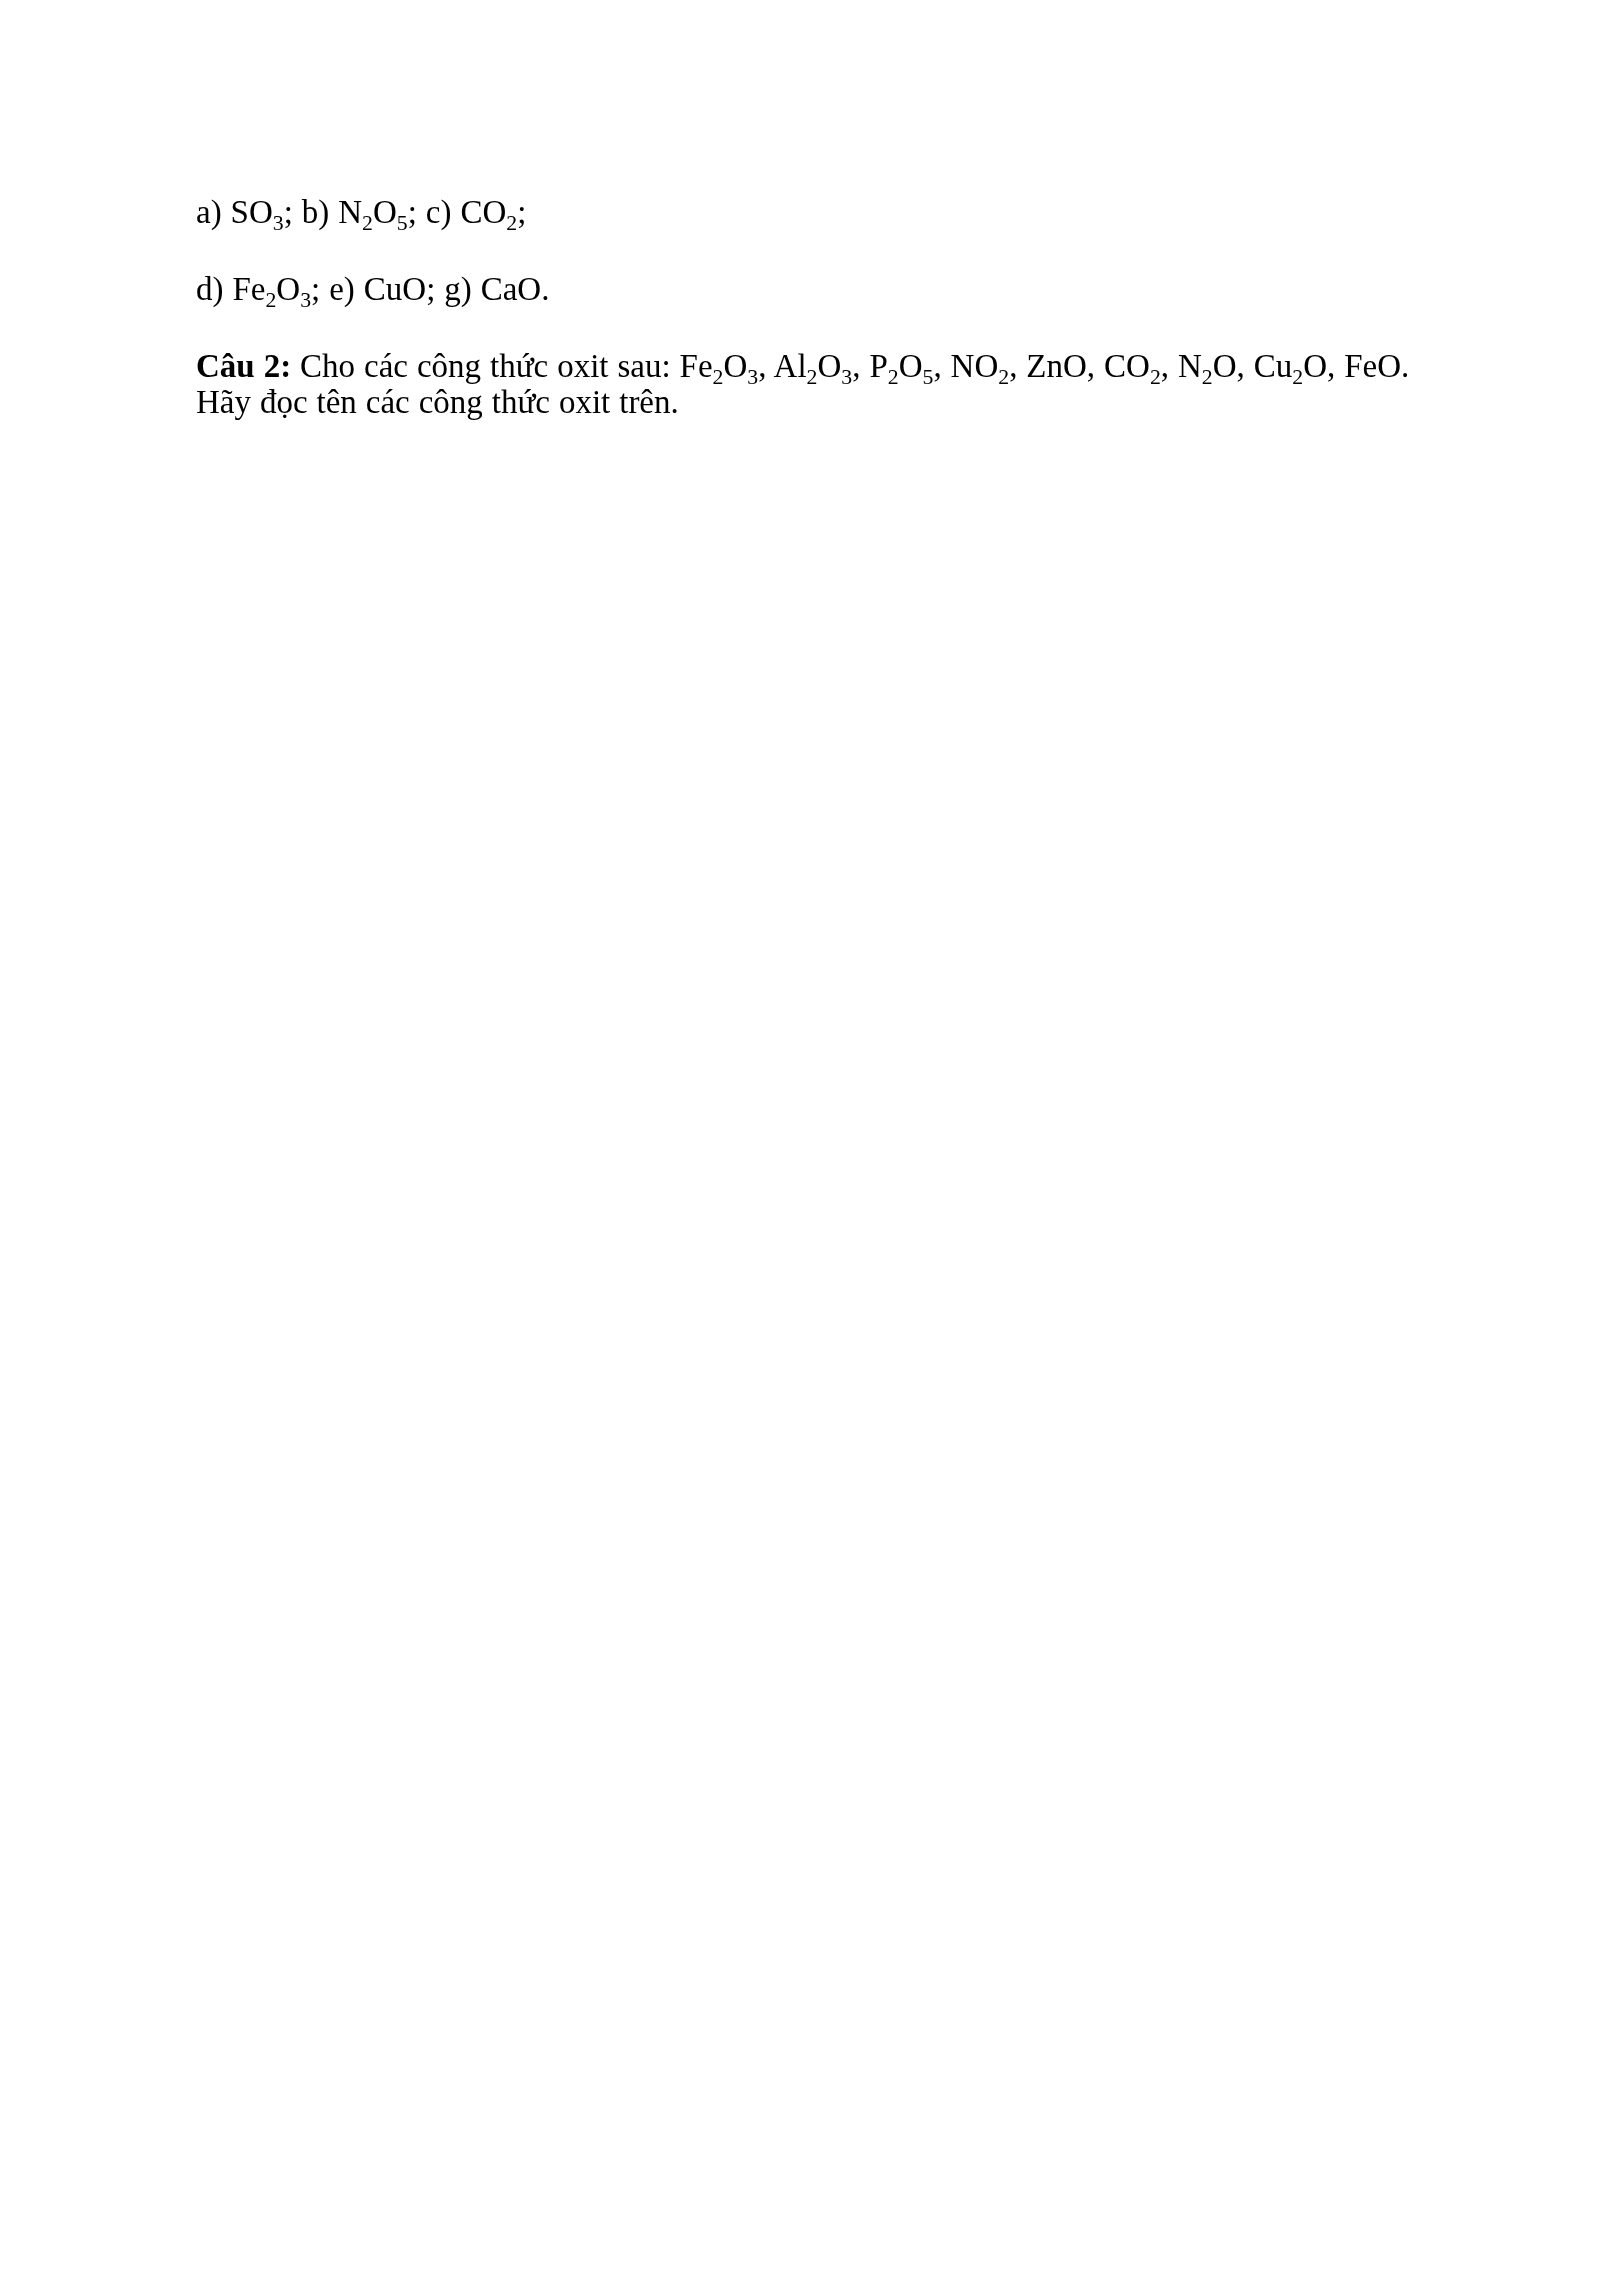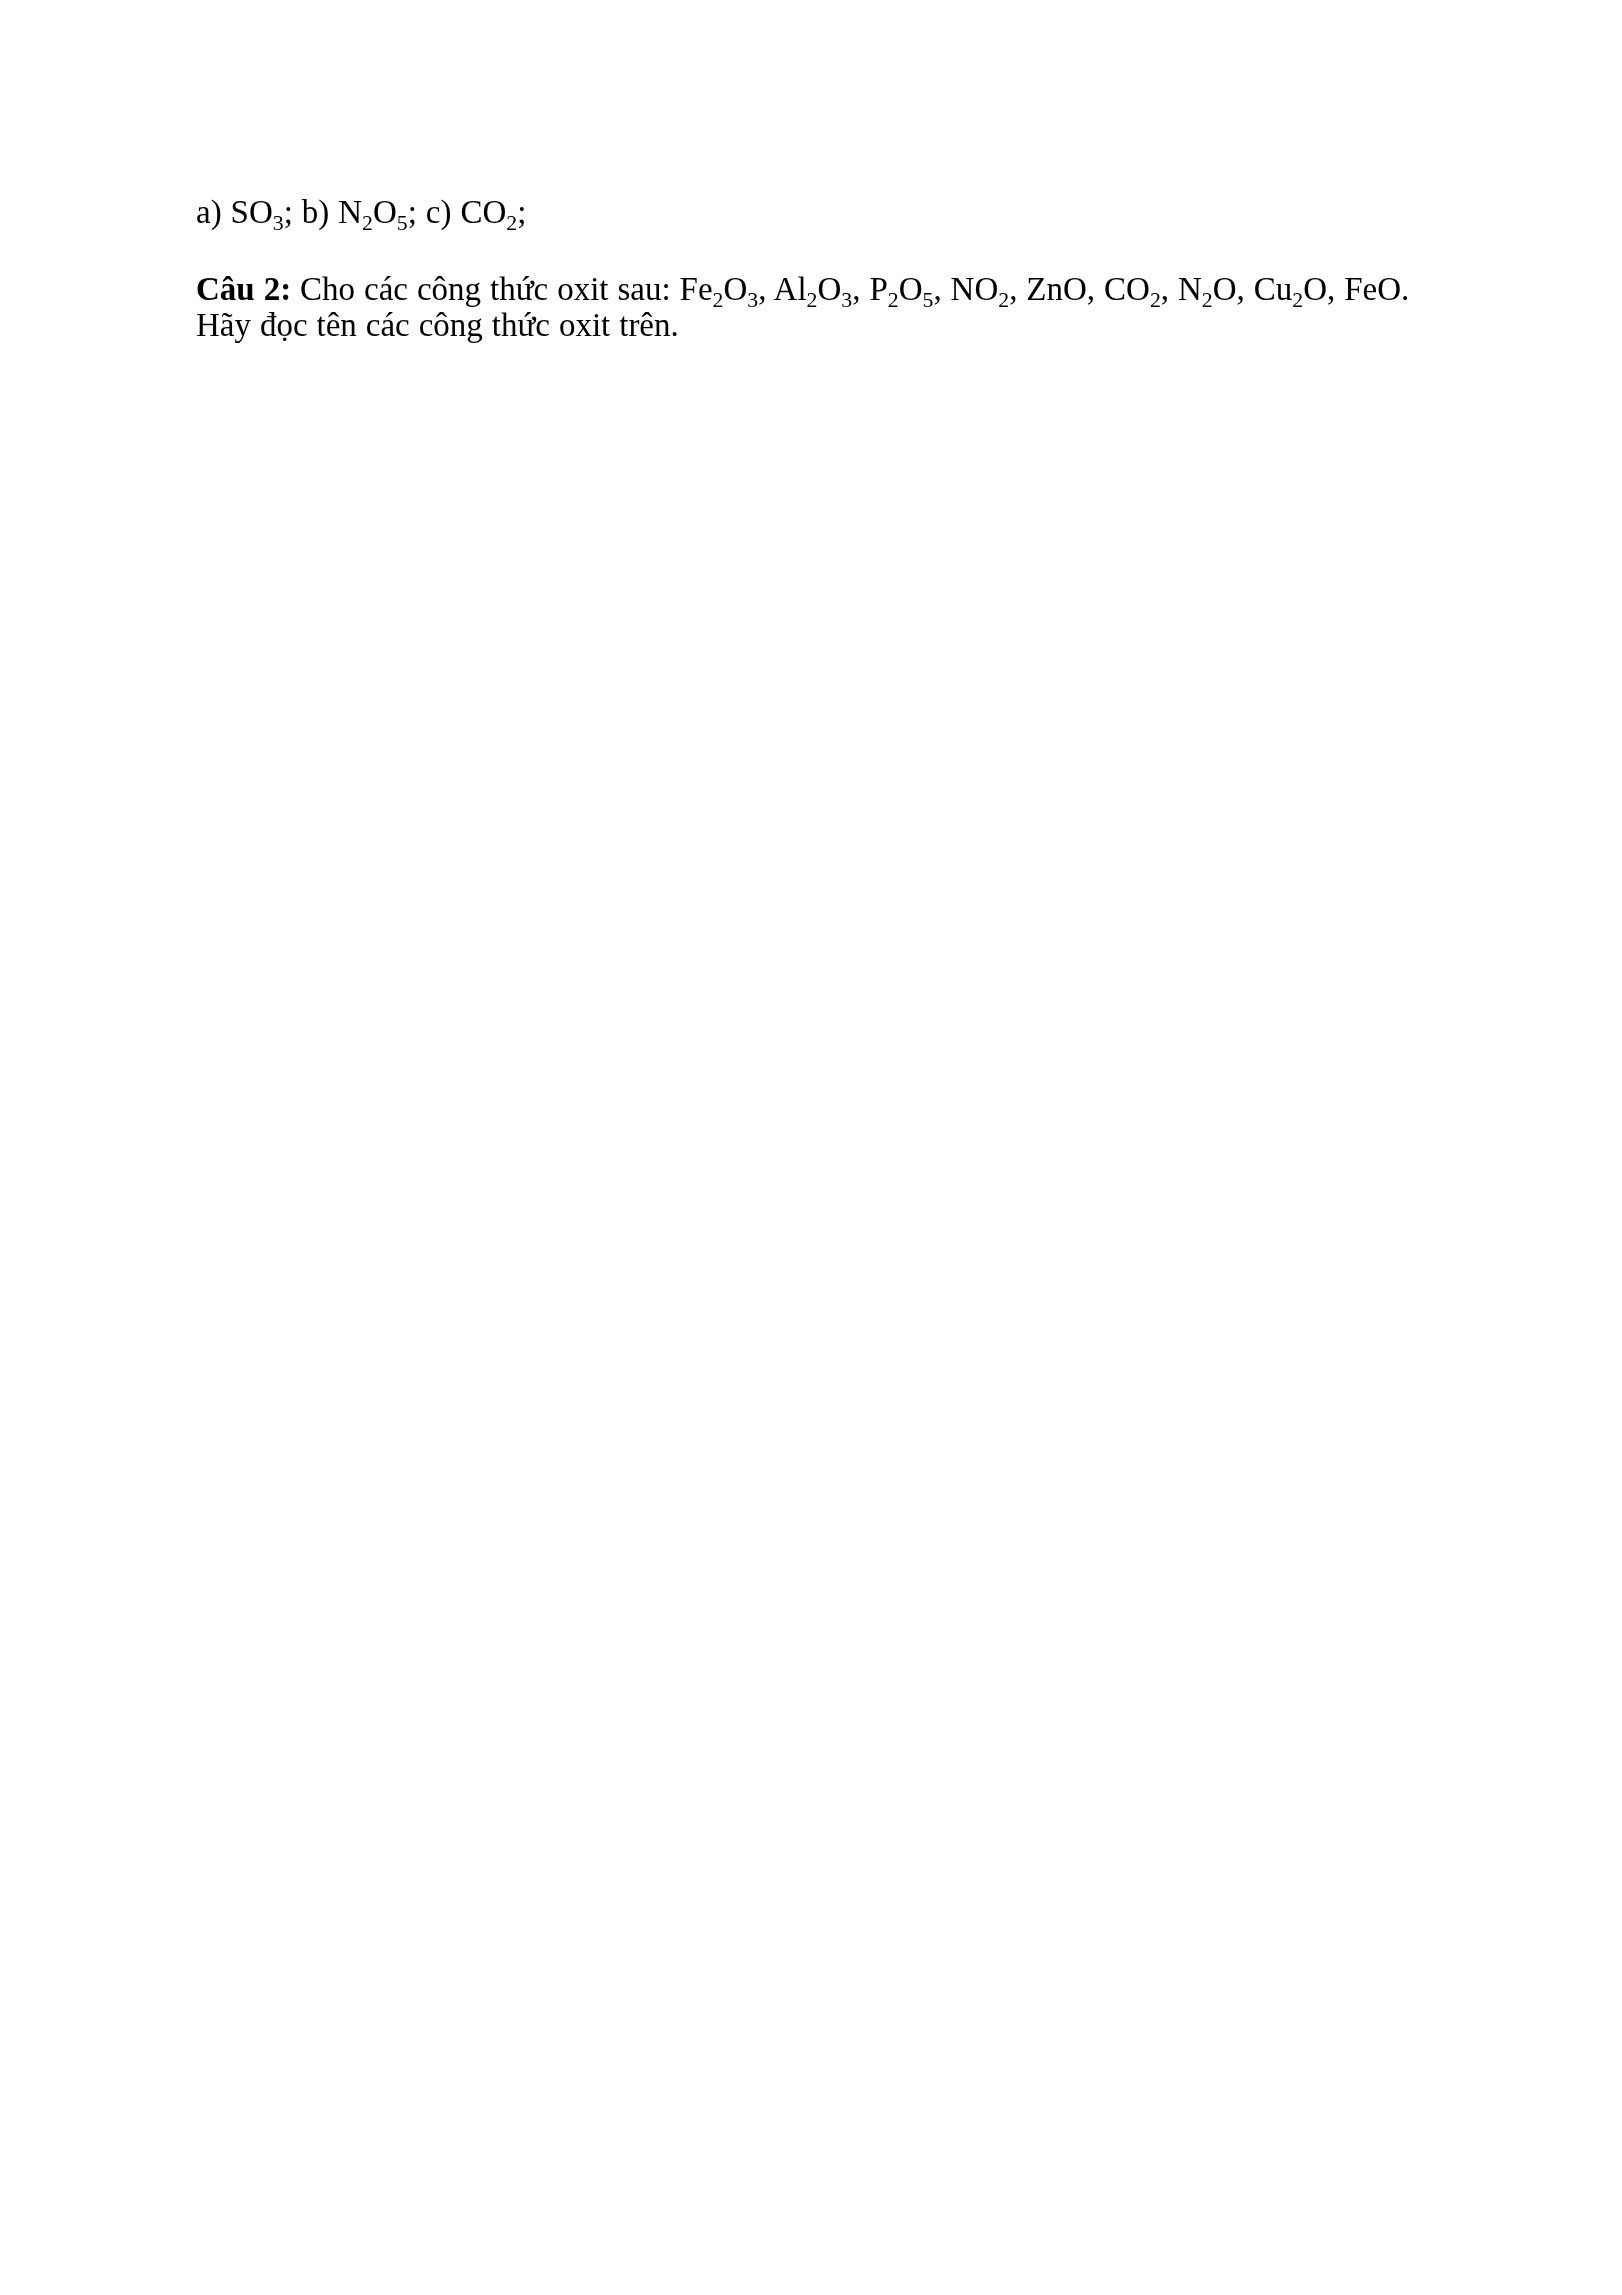--- a/index.html
+++ b/index.html
@@ -41,16 +41,17 @@
     position: relative;
     top: 0.3em;
   }
 </style>
 </head>
 <body>
 
 <div class="page">
   <div>
       <p class="para"><span>a) SO</span><sub class="chem-sub">3</sub><span>; b) N</span><sub class="chem-sub">2</sub><span>O</span><sub class="chem-sub">5</sub><span>; c) CO</span><sub class="chem-sub">2</sub><span>;</span></p>
+      <p class="para"><span>d) Fe</span><sub class="chem-sub">2</sub><span>O</span><sub class="chem-sub">3</sub><span>; e) CuO; g) CaO.</span></p>
       <p class="para"><span class="bold">Câu 2:</span><span> Cho các công thức oxit sau: Fe</span><sub class="chem-sub">2</sub><span>O</span><sub class="chem-sub">3</sub><span>, Al</span><sub class="chem-sub">2</sub><span>O</span><sub class="chem-sub">3</sub><span>, P</span><sub class="chem-sub">2</sub><span>O</span><sub class="chem-sub">5</sub><span>, NO</span><sub class="chem-sub">2</sub><span>, ZnO, CO</span><sub class="chem-sub">2</sub><span>, N</span><sub class="chem-sub">2</sub><span>O, Cu</span><sub class="chem-sub">2</sub><span>O, FeO.</span><br><span>Hãy đọc tên các công thức oxit trên.</span></p>
     </div>
 </div>
 
 
 </body></html>

